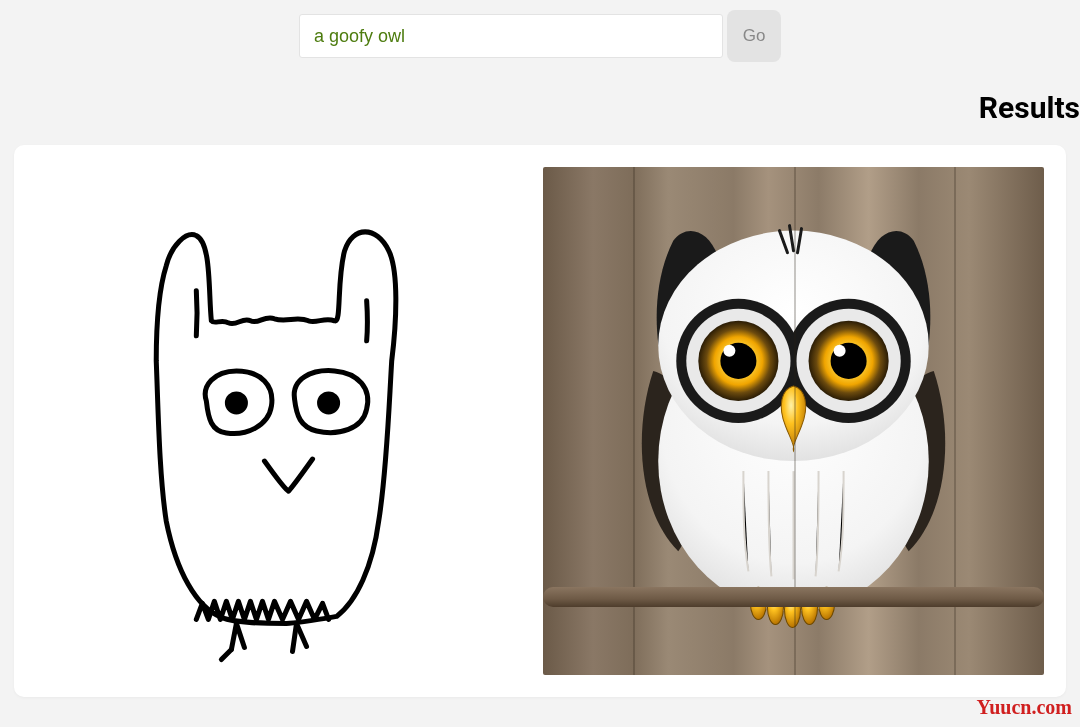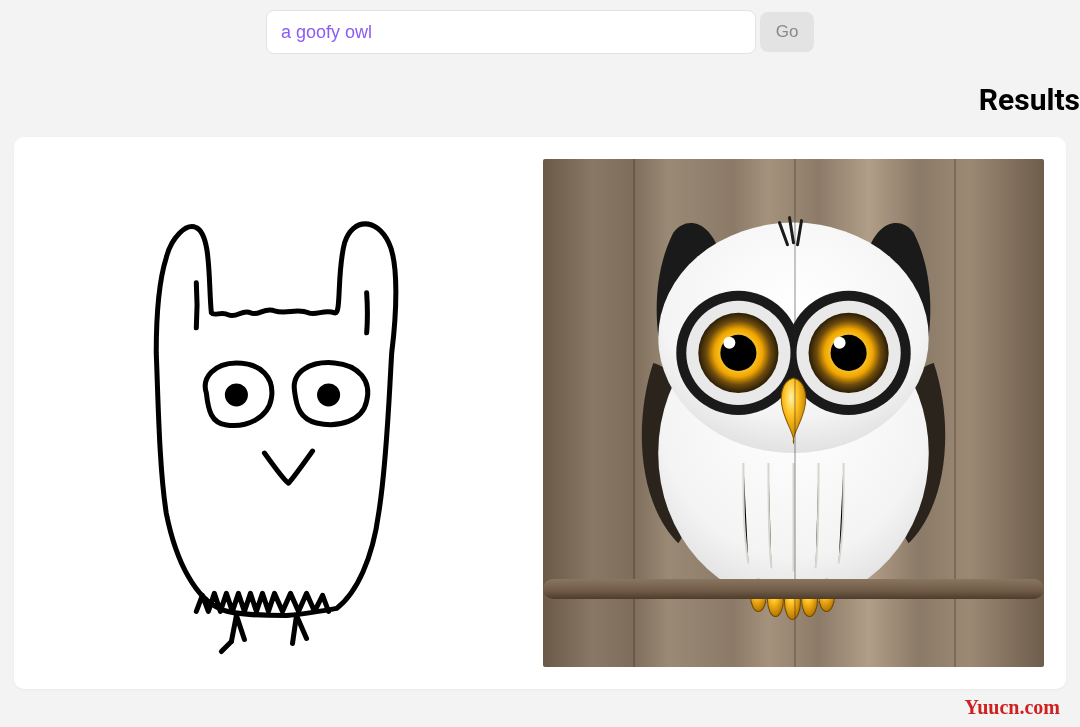--- a/index.html
+++ b/index.html
@@ -13,32 +13,32 @@
     position: relative;
   }
   .search-row {
     display: flex;
     justify-content: center;
     align-items: center;
     padding-top: 10px;
     gap: 0;
   }
   .search-input {
-    width: 490px;
+    width: 424px;
     height: 44px;
     font-size: 18px;
     padding: 8px 14px;
     border: 1px solid #e3e3e3;
-    border-radius: 8px;
+    border-radius: 3px;
     background: #fff;
-    color: #8b5cf6;
+    color: #4d7c0f;
     outline: none;
   }
   .go-btn {
-    height: 40px;
+    height: 52px;
     width: 54px;
     margin-left: 4px;
     border: none;
     border-radius: 8px;
     background: #e3e3e3;
     color: #888;
     font-size: 17px;
     cursor: pointer;
   }
   .results-heading {
@@ -64,21 +64,21 @@
     background: #fff;
     overflow: hidden;
   }
   .panel-right {
     border-radius: 2px;
     background: linear-gradient(90deg, #6b5a48 0%, #8a7866 10%, #7e6d5a 18%, #9a8975 25%, #8b7a67 38%, #a5927d 45%, #8c7b68 55%, #b19e88 65%, #8b7a67 75%, #9b8974 85%, #6e5d4b 100%);
   }
   .watermark {
     position: absolute;
     bottom: 8px;
-    right: 20px;
+    right: 8px;
     font-family: Georgia, 'Times New Roman', serif;
     font-size: 20px;
     font-weight: 600;
     color: #d01f1f;
     text-align: right;
   }
   
   .plank-line {
     position: absolute;
     top: 0; bottom: 0;

